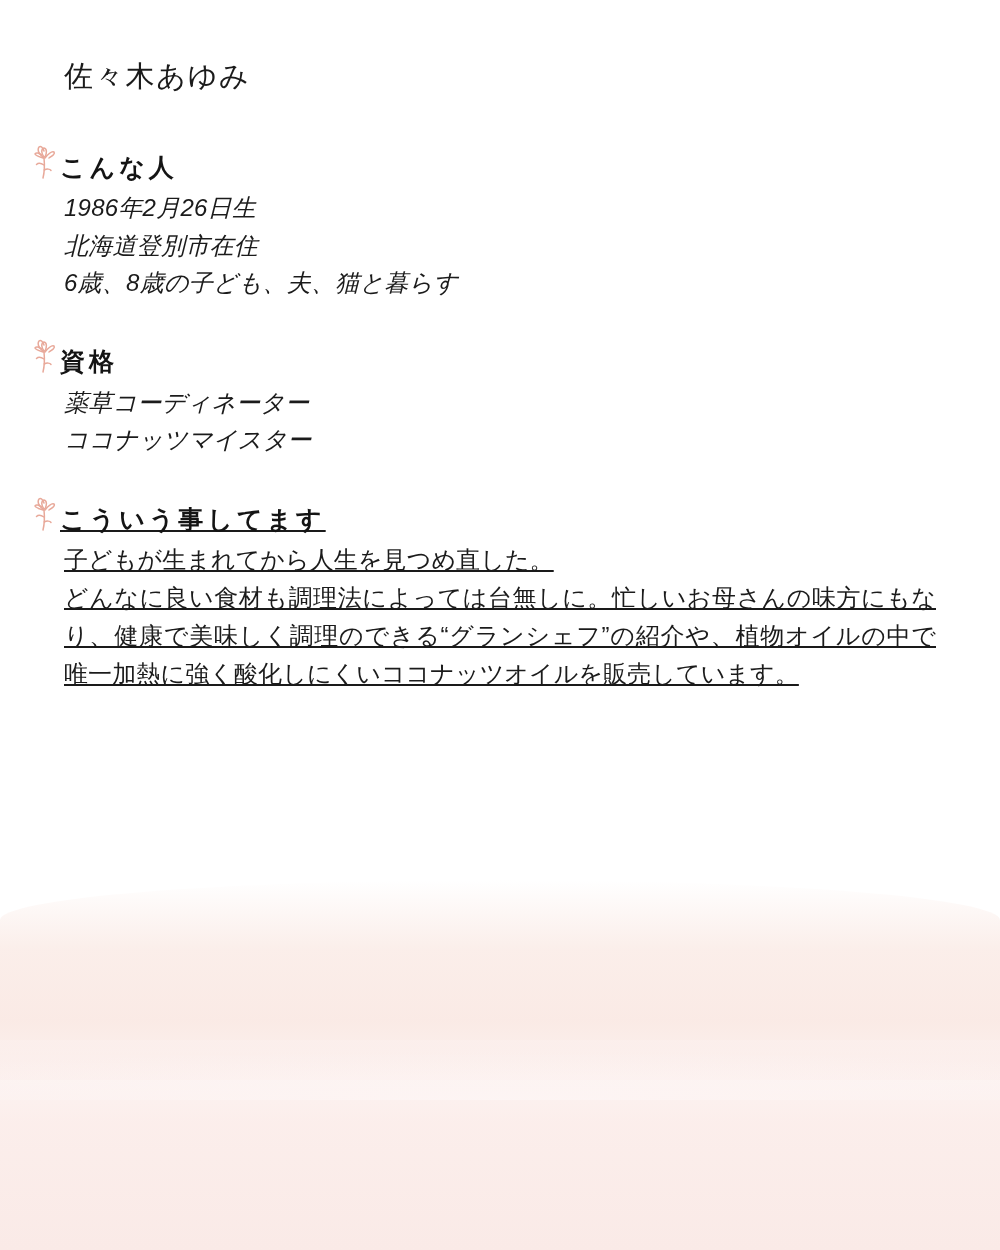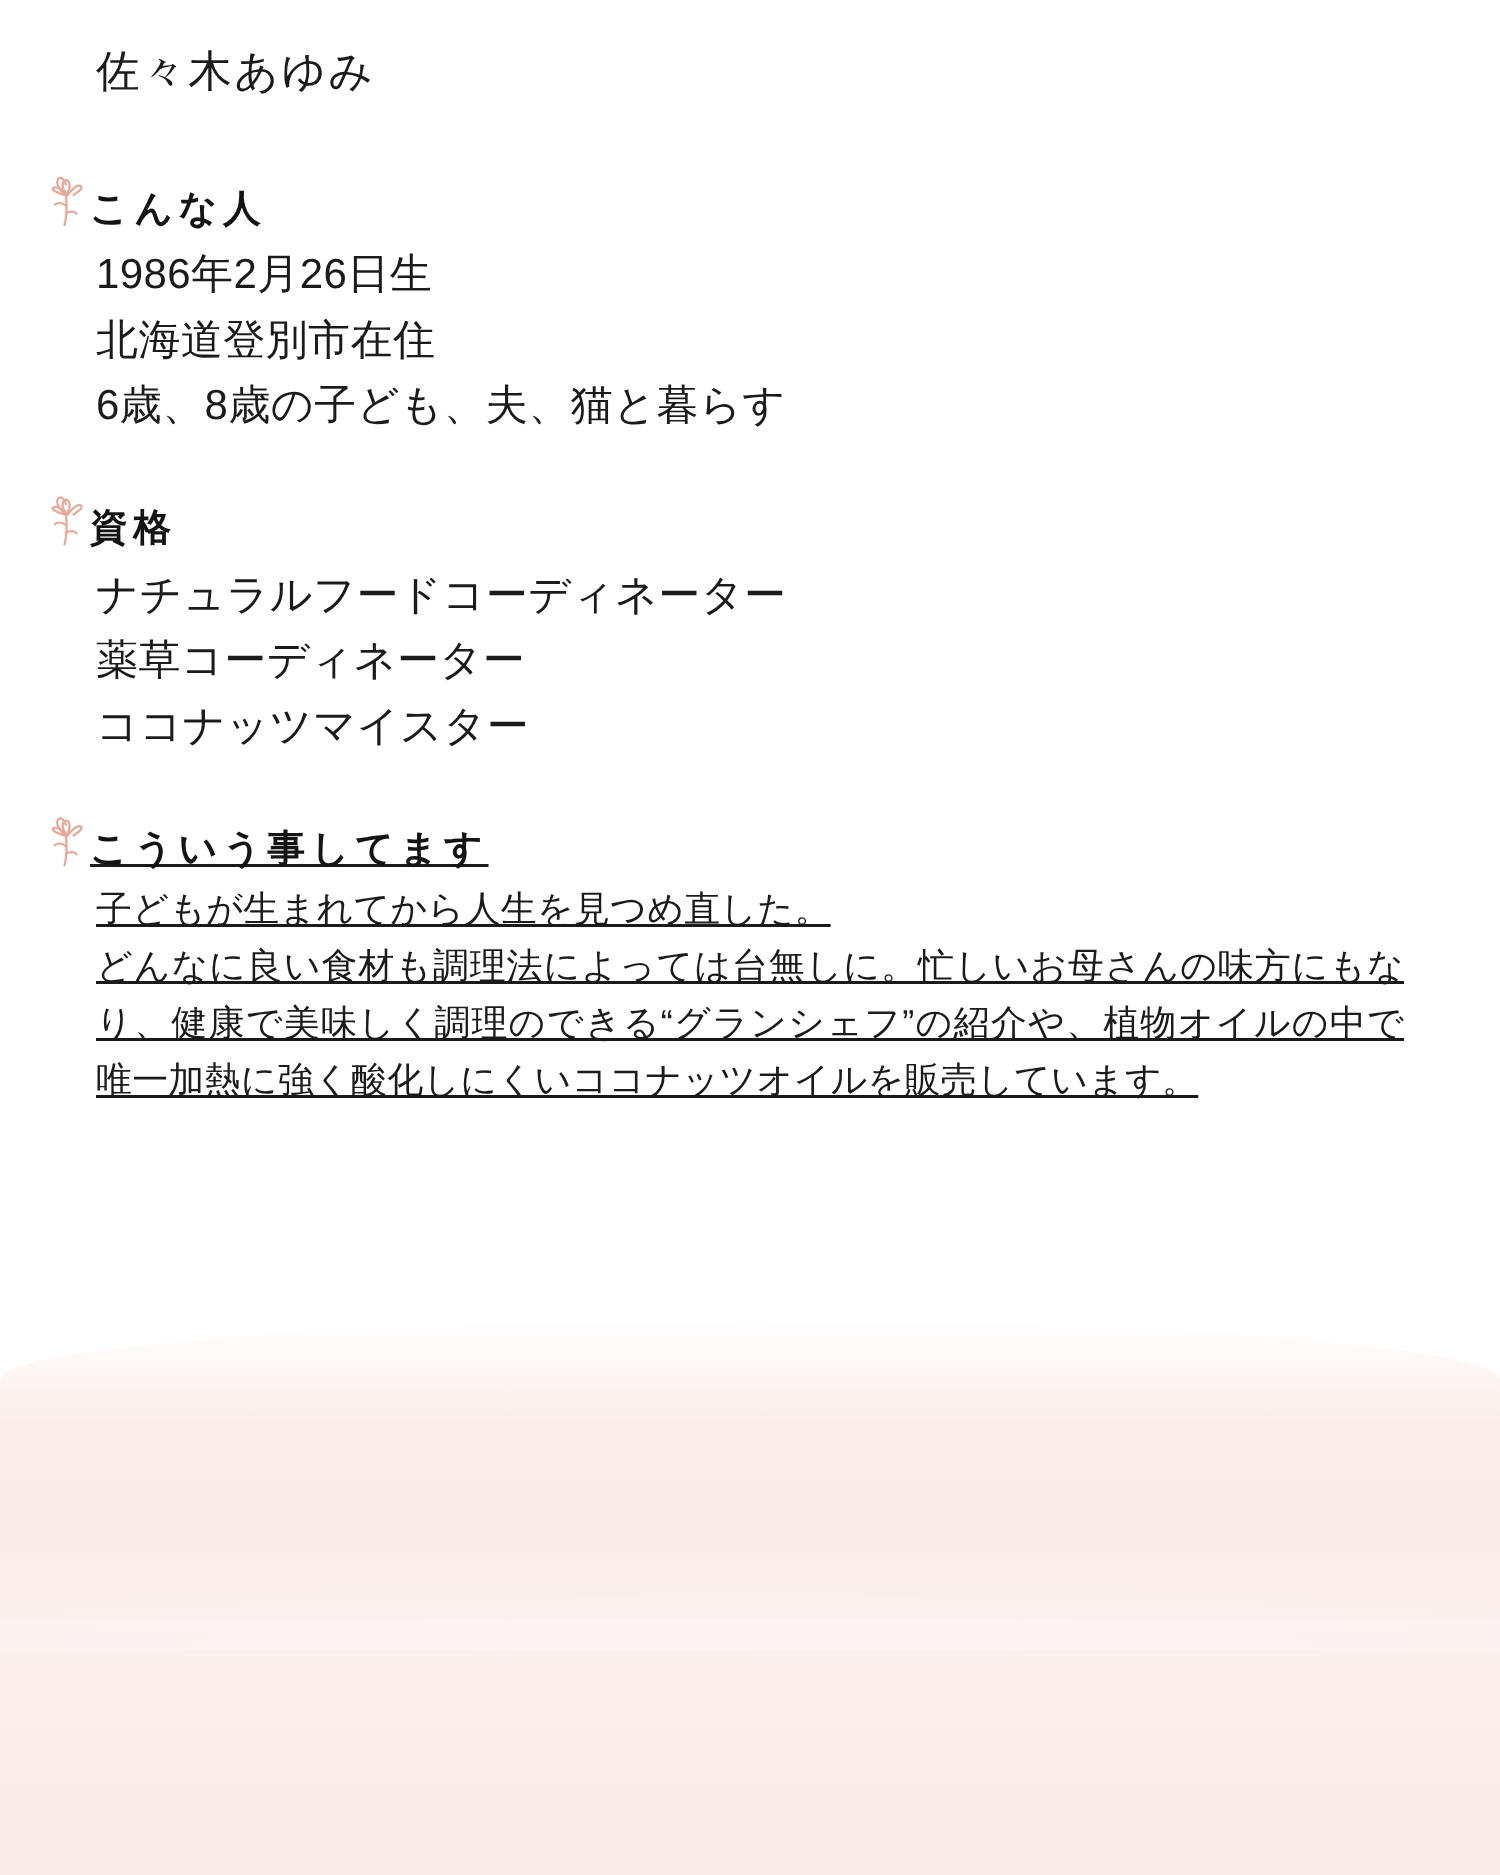--- a/index.html
+++ b/index.html
@@ -37,21 +37,21 @@
   }
   .wash-c {
     top: 1030px;
     height: 70px;
     background: radial-gradient(ellipse 120% 100% at 50% 100%, rgba(253,245,244,0.95) 0%, rgba(253,245,244,0) 70%);
   }
 
   .page {
     position: relative;
     z-index: 1;
-    padding: 28px 64px 0 64px;
+    padding: 56px 64px 0 64px;
     box-sizing: border-box;
   }
 
   .author-name {
     font-size: 29px;
     line-height: 1.4;
     letter-spacing: 0.06em;
     color: #1b1b1b;
     margin: 0 0 54px 0;
     font-weight: 400;
@@ -78,25 +78,26 @@
   }
   .heading-text {
     font-size: 25px;
     font-weight: 700;
     letter-spacing: 0.16em;
     color: #141414;
     line-height: 1.3;
   }
 
   .body-line {
-    font-size: 28px;
+    font-size: 24px;
     line-height: 1.56;
     letter-spacing: 0.01em;
     color: #1b1b1b;
     white-space: pre-wrap;
+    font-style: italic;
   }
   .body-para {
     font-size: 24px;
     line-height: 1.58;
     letter-spacing: 0.005em;
     color: #1b1b1b;
     text-align: justify;
     text-justify: inter-ideograph;
   }
 </style>
@@ -139,21 +140,20 @@
           <path d="M15 13 C19 8, 22 6, 24 7 C25.5 9, 22 11, 19 13"></path>
           <path d="M14 12 C11 8, 11 4, 14 3 C17 3.5, 17 8, 15 12"></path>
           <path d="M13 13 C10 12, 6 11, 5 9 C5.5 7, 9 8, 12 10"></path>
           <path d="M14 13 C14.5 18, 15 25, 13 33"></path>
           <path d="M14 20 C11 18, 8 18, 6.5 19.5"></path>
           <path d="M14.2 25 C17 23.5, 20 24, 21 25.5"></path>
         </g>
       </svg>
       <div class="heading-text">資格</div>
     </div>
-    <div class="body-line">ナチュラルフードコーディネーター</div>
     <div class="body-line">薬草コーディネーター</div>
     <div class="body-line">ココナッツマイスター</div>
   </div>
 
   <div class="section">
     <div class="heading-row">
       <svg class="flower-icon" viewBox="0 0 30 34" aria-hidden="true">
         <g fill="none" stroke="#e8a99a" stroke-width="1.5" stroke-linecap="round">
           <path d="M14 13 C9 9, 7 5, 9 2 C11 0.5, 13 3, 14 6"></path>
           <path d="M15 13 C19 8, 22 6, 24 7 C25.5 9, 22 11, 19 13"></path>

